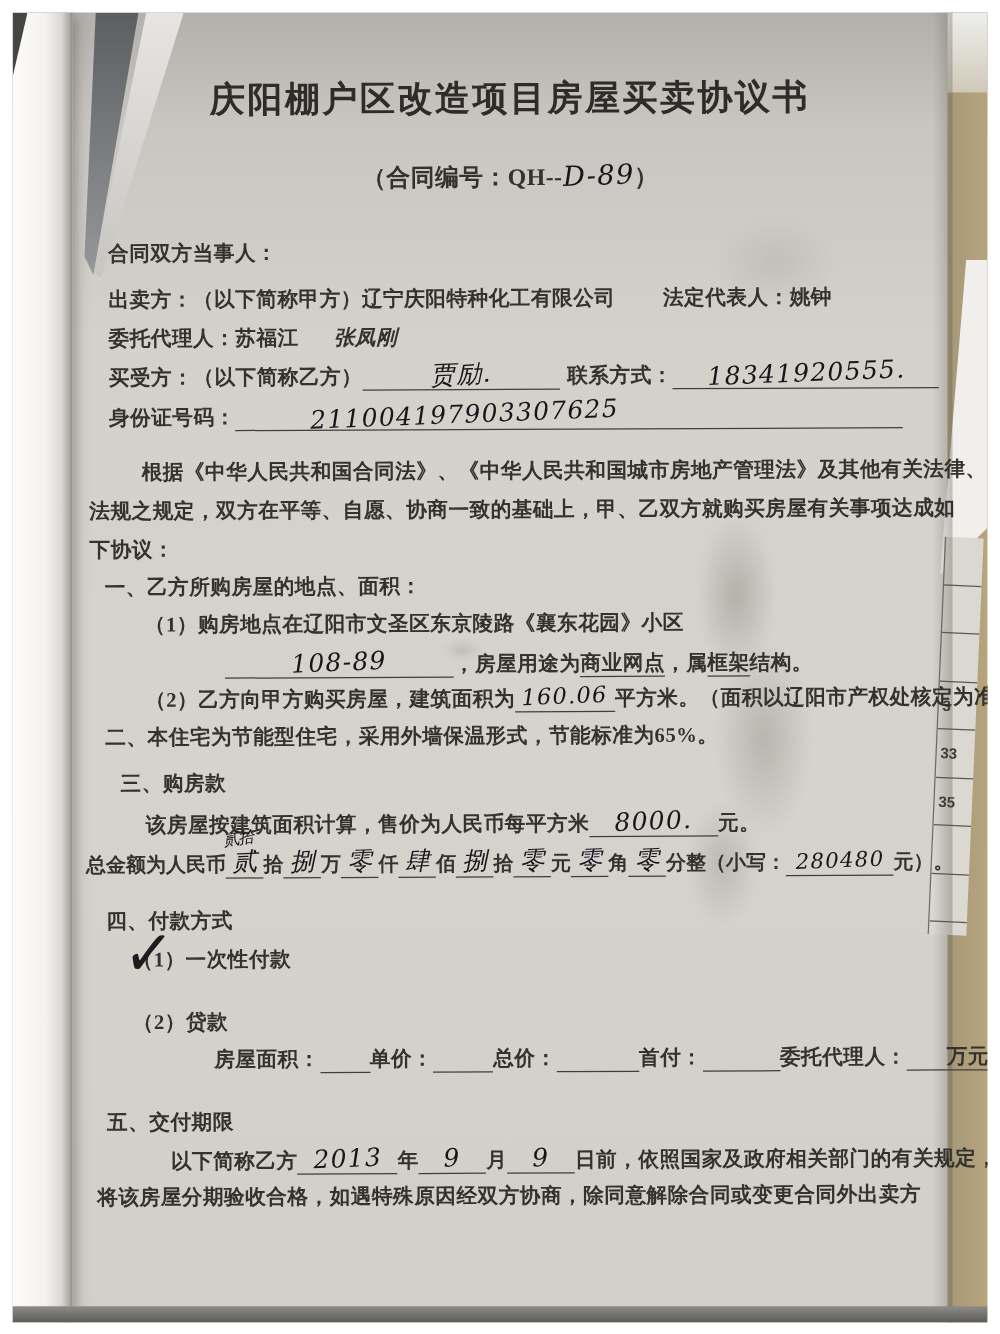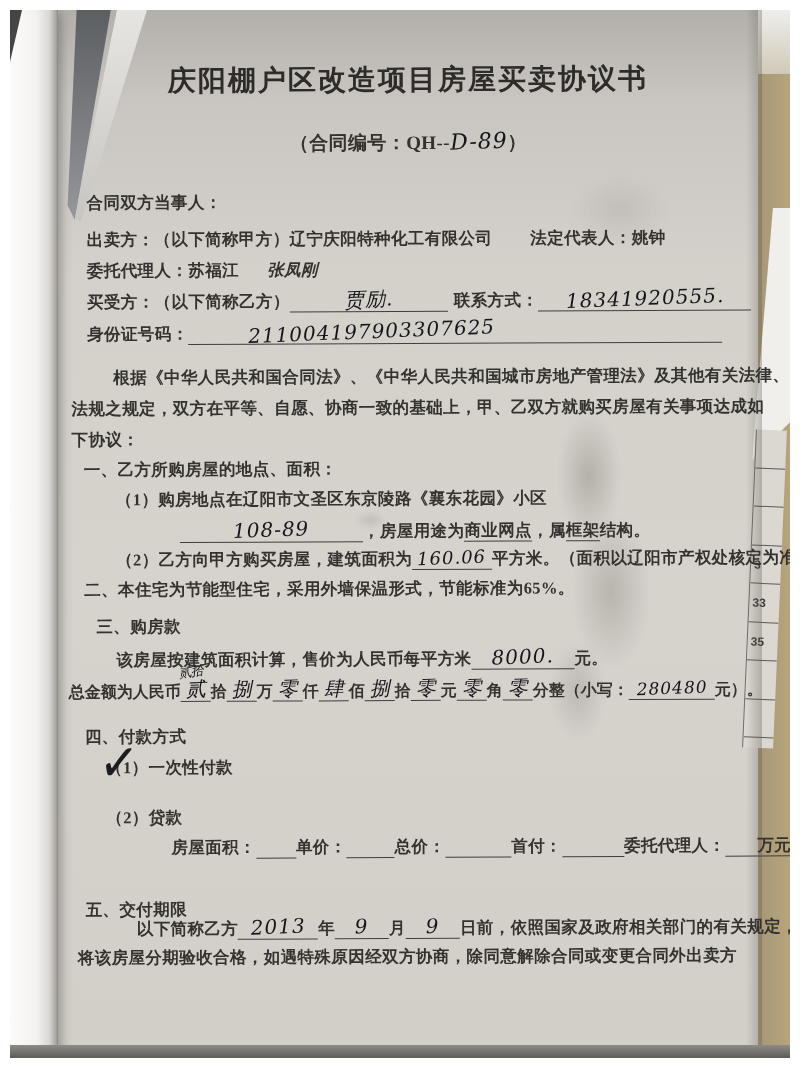--- a/index.html
+++ b/index.html
@@ -151,21 +151,21 @@
       <span class="check">✓</span>
       <span>（1）一次性付款</span>
     </div>
 
     <div class="line" style="top:797px;left:25px;">（2）贷款</div>
 
     <div class="line" style="top:827px;left:90px;">
       <span>房屋面积：</span><span class="gap" style="width:40px;"></span><span>单价：</span><span class="gap" style="width:48px;"></span><span>总价：</span><span class="gap" style="width:66px;"></span><span>首付：</span><span class="gap" style="width:62px;"></span><span>委托代理人：</span><span class="gap" style="width:32px;"></span><span class="uln">万元</span>
     </div>
 
-    <div class="line" style="top:877px;left:4px;margin-top:12px;">五、交付期限</div>
+    <div class="line" style="top:877px;left:4px;">五、交付期限</div>
 
     <div class="line" style="top:906px;left:55px;">
       <span>以下简称乙方</span><span class="ul" style="width:72px;"><span class="hw">2013</span></span><span>年</span><span class="ul" style="width:46px;"><span class="hw">9</span></span><span>月</span><span class="ul" style="width:46px;"><span class="hw">9</span></span><span>日前，依照国家及政府相关部门的有关规定，</span>
     </div>
 
     <div class="line" style="top:937px;left:-4px;">将该房屋分期验收合格，如遇特殊原因经双方协商，除同意解除合同或变更合同外出卖方</div>
 
   </div>
 
   <div class="bottom-shadow"></div>

